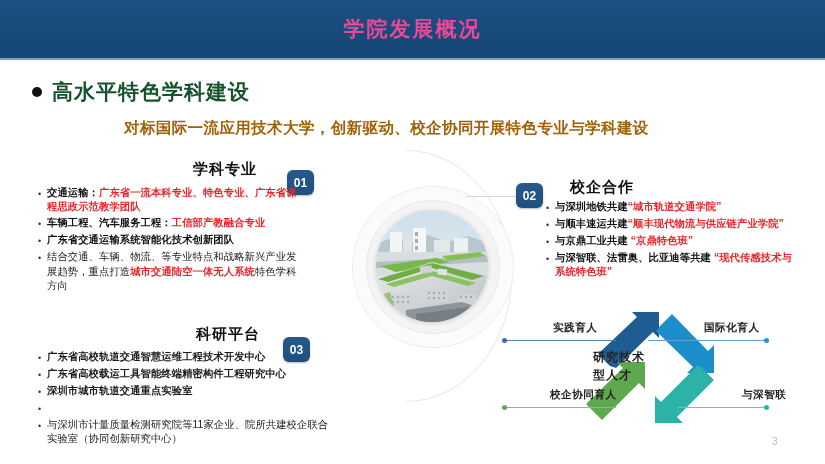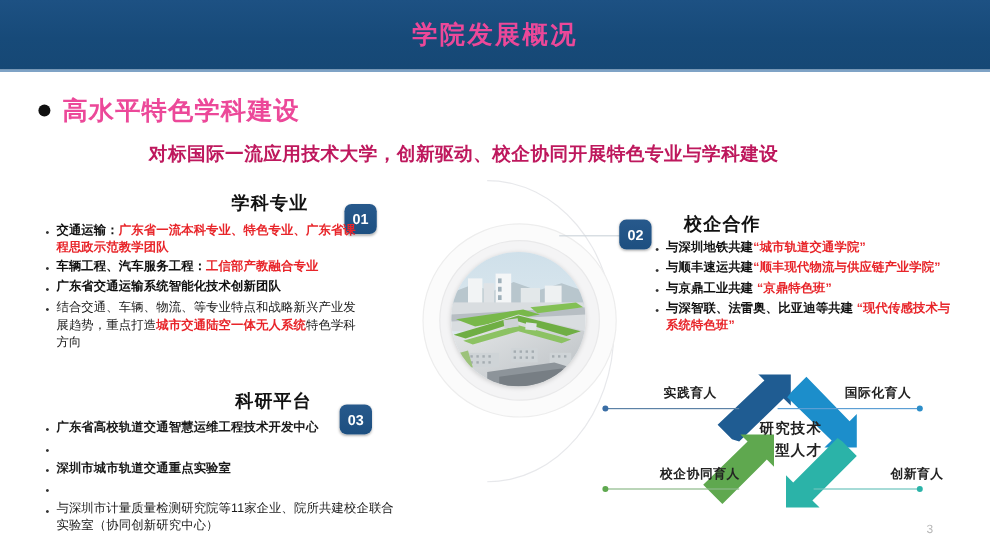--- a/index.html
+++ b/index.html
@@ -21,25 +21,25 @@
   }
   .banner-title{
     position:absolute;left:0;top:0;width:825px;height:58px;
     display:flex;align-items:center;justify-content:center;
     color:#ec4899;font-size:21px;font-weight:bold;letter-spacing:2px;
   }
 
   
   .h1-row{position:absolute;left:32px;top:78px;display:flex;align-items:center;gap:10px;}
   .bullet-dot{width:10px;height:10px;border-radius:50%;background:#111;display:block;}
-  .h1-text{font-size:21px;font-weight:bold;color:#ec4899;letter-spacing:1px;text-align:right;}
+  .h1-text{font-size:21px;font-weight:bold;color:#14532d;letter-spacing:1px;text-align:right;}
 
   .subtitle{
     position:absolute;left:124px;top:118px;width:620px;
-    font-size:15.5px;font-weight:bold;color:#be185d;letter-spacing:.4px;
+    font-size:15.5px;font-weight:bold;color:#a16207;letter-spacing:.4px;
     white-space:nowrap;
   }
 
   
   .badge{
     position:absolute;width:27px;height:25px;border-radius:6px;
     background:linear-gradient(180deg,#27598c 0%,#1d4f80 100%);
     box-shadow:0 1px 2px rgba(0,0,0,.28);
     color:#fff;font-size:12px;font-weight:bold;
     display:flex;align-items:center;justify-content:center;
@@ -113,21 +113,21 @@
 
   #lbl-bl{left:4px;top:76px;}
   #ln-bl{left:6px;top:95px;width:112px;background:#8db98a;}
   #dot-bl{left:4px;top:93px;background:#5fa84f;}
 
   #lbl-br{left:196px;top:76px;}
   #ln-br{left:180px;top:95px;width:90px;background:#6cc4bd;}
   #dot-br{left:266px;top:93px;background:#2bb3a8;}
 
   .cyc-center{
-    position:absolute;left:95px;top:36px;width:92px;text-align:right;
+    position:absolute;left:95px;top:36px;width:92px;text-align:left;
     font-size:12px;font-weight:bold;color:#222;line-height:18px;letter-spacing:1px;
   }
 
   .page-num{
     position:absolute;left:772px;top:436px;font-size:10px;color:#b8b8b8;
   }
 </style>
 </head>
 <body>
 
@@ -247,20 +247,21 @@
   </div>
 
   <div class="sect-title" id="t-kypt">科研平台</div>
   <div class="list" id="list-kypt">
     <div class="li">
       <span class="mark">•</span>
       <span class="txt">广东省高校轨道交通智慧运维工程技术开发中心</span>
     </div>
     <div class="li">
       <span class="mark">•</span>
+      <span class="txt">广东省高校载运工具智能终端精密构件工程研究中心</span>
     </div>
     <div class="li">
       <span class="mark">•</span>
       <span class="txt">深圳市城市轨道交通重点实验室</span>
     </div>
     <div class="li">
       <span class="mark">•</span>
     </div>
     <div class="li plain">
       <span class="mark">•</span>
@@ -310,19 +311,19 @@
     <div class="cyc-dot" id="dot-tl"></div>
 
     <div class="cyc-label" id="lbl-tr">国际化育人</div>
     <div class="cyc-line" id="ln-tr"></div>
     <div class="cyc-dot" id="dot-tr"></div>
 
     <div class="cyc-label" id="lbl-bl">校企协同育人</div>
     <div class="cyc-line" id="ln-bl"></div>
     <div class="cyc-dot" id="dot-bl"></div>
 
-    <div class="cyc-label" id="lbl-br">创新育人</div>
+    <div class="cyc-label" id="lbl-br">与深智联</div>
     <div class="cyc-line" id="ln-br"></div>
     <div class="cyc-dot" id="dot-br"></div>
   </div>
 
   <div class="page-num">3</div>
 </div>
 
 </body></html>

